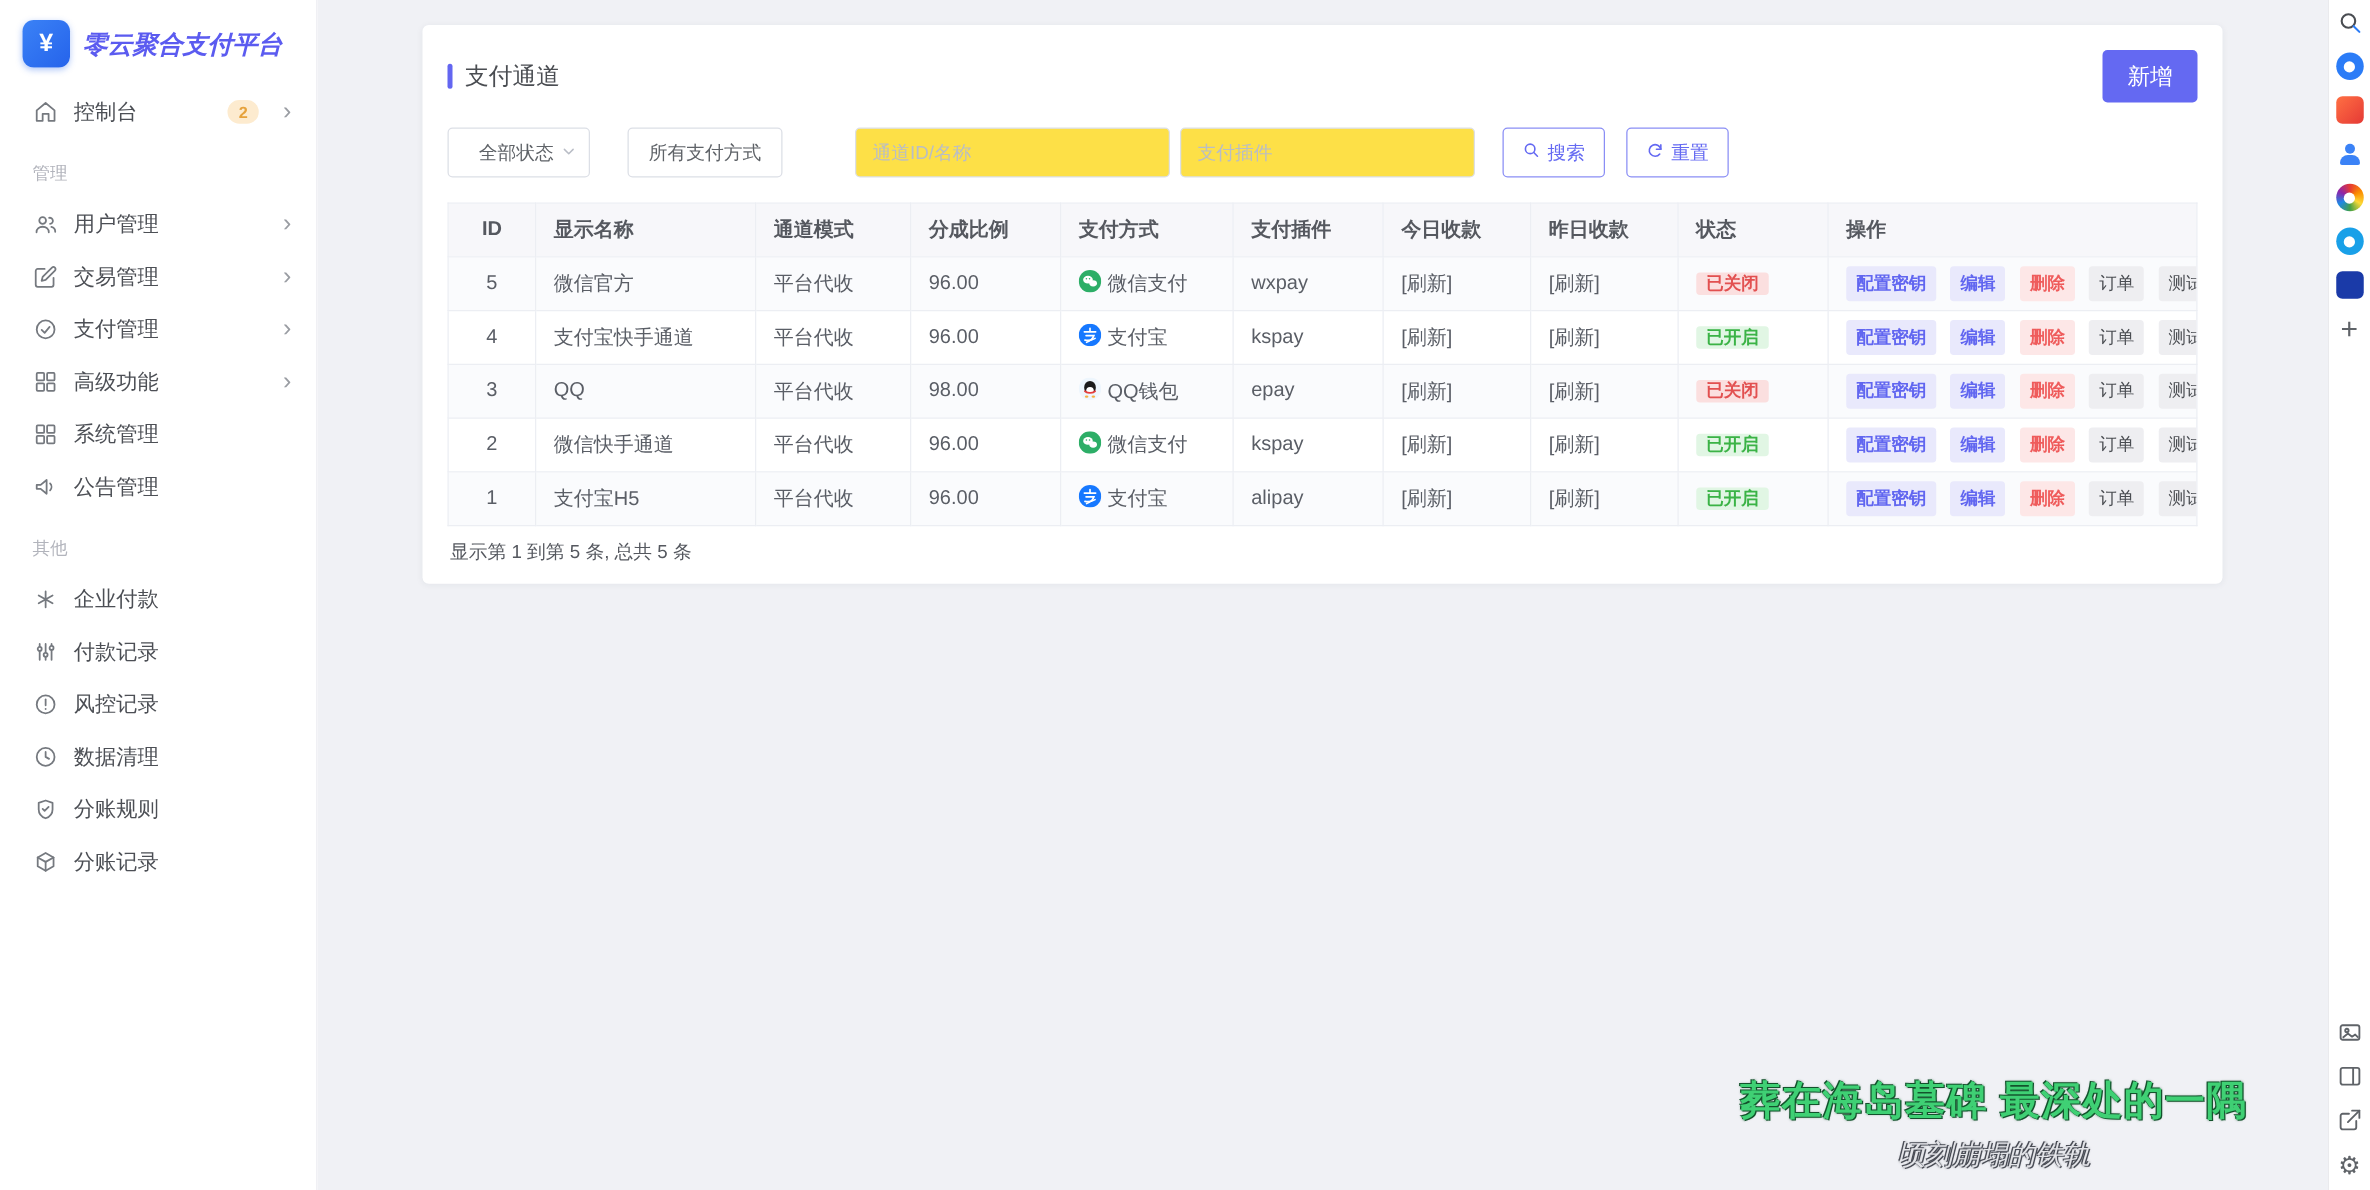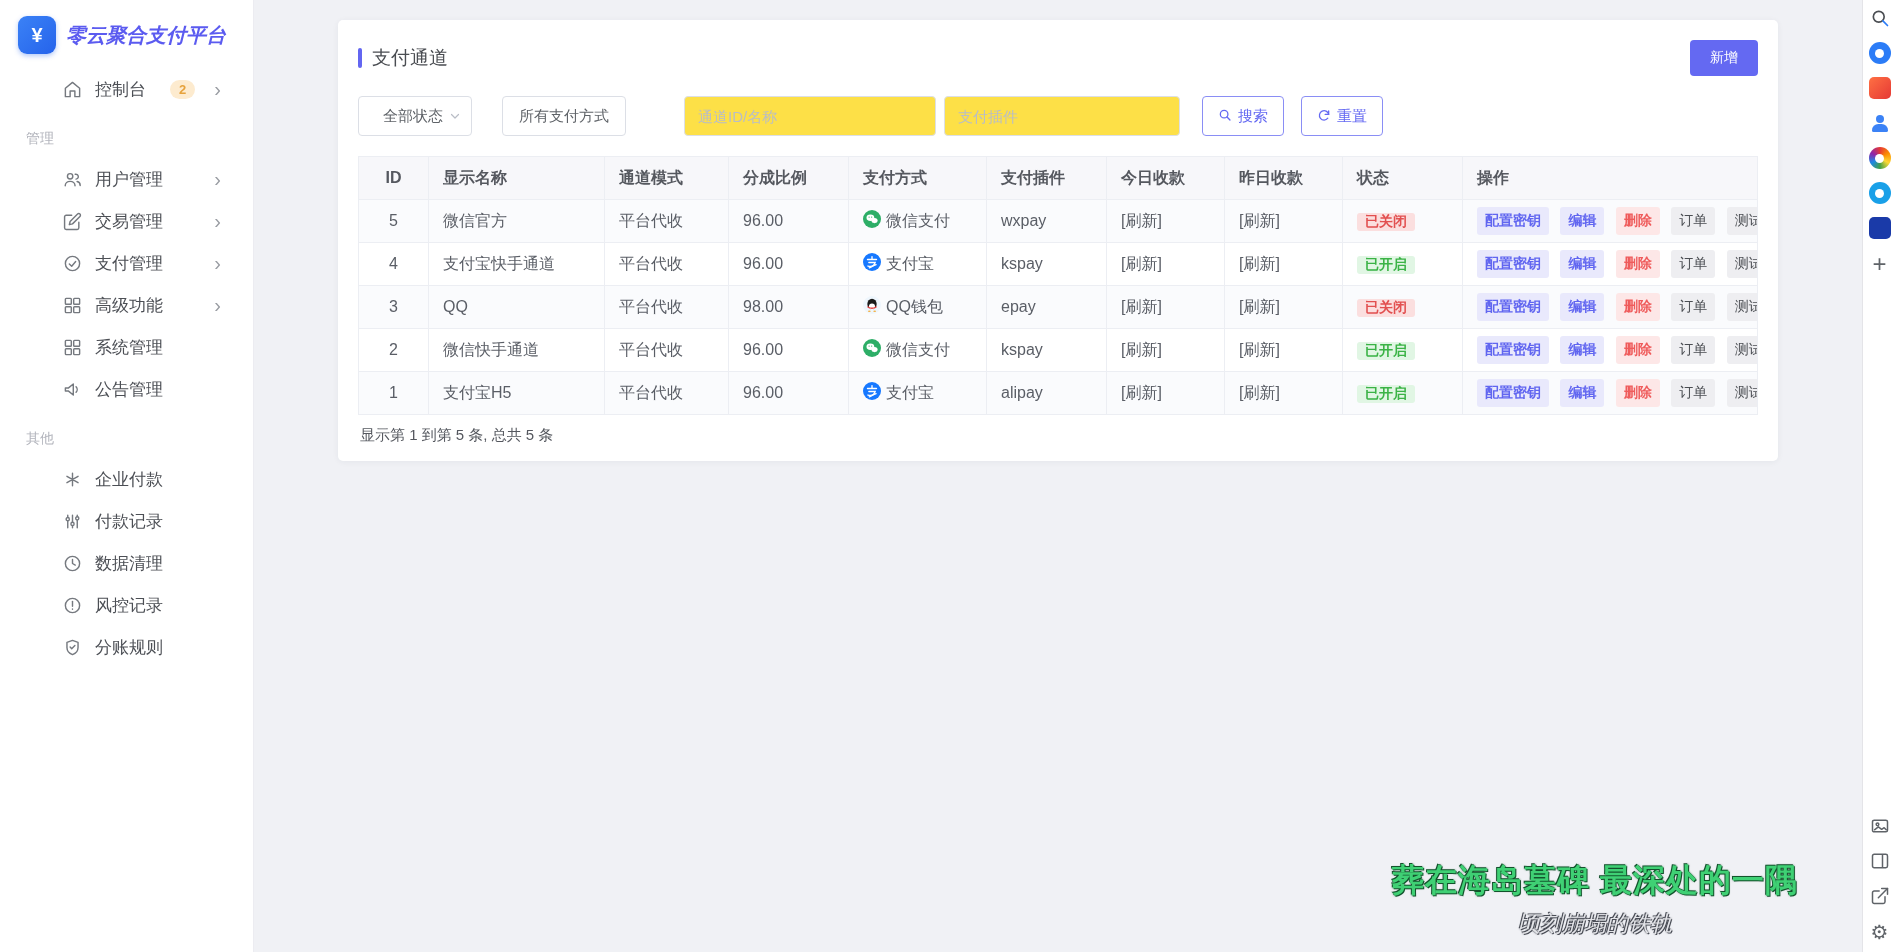--- a/index.html
+++ b/index.html
@@ -21,22 +21,22 @@
     display:flex; align-items:center; justify-content:center;
     box-shadow:0 2px 5px rgba(37,99,235,.35);
   }
   .logo-text {
     font-family:"DejaVu Serif","Liberation Serif",serif;
     font-style:italic; font-weight:bold; font-size:20px; color:#5b5bf0;
     white-space:nowrap;
   }
   .menu-item {
     display:flex; align-items:center; gap:13px;
-    height:42px; padding:0 32px 0 26px; cursor:pointer;
-    color:#4c4f55; font-size:17px;margin-left:36px;
+    height:42px; padding:0 20px 0 26px; cursor:pointer;
+    color:#4c4f55; font-size:17px;
   }
   .mi-icon { width:20px; height:20px; flex:0 0 20px; display:flex; align-items:center; justify-content:center; }
   .mi-icon svg { stroke:#75797f; }
   .mi-label { flex:1; white-space:nowrap; }
   .badge-count {
     background:#fdebcf; color:#e6a23c; font-size:13px; font-weight:bold;
     border-radius:10px; padding:2px 9px; margin-right:6px;
   }
   .chev { color:#9a9da3; font-size:20px; line-height:1; }
   .section-label { color:#b2b4bc; font-size:14px; padding:20px 0 10px 26px; }
@@ -70,21 +70,21 @@
   .card {
     margin-top:20px; background:#fff; border-radius:5px;
     box-shadow:0 1px 6px rgba(31,45,61,.06);
     padding:20px 20px 8px 20px;
   }
   .card-head { display:flex; align-items:center; }
   .accent-bar { width:4px; height:20px; background:#6366f1; border-radius:2px; margin-right:10px; }
   .card-title { font-size:19px; color:#4a4d52; }
   .add-btn {
     margin-left:auto; background:#6469f2; color:#fff; border:none;
-    font-size:14px; padding:9px 20px; border-radius:4px; cursor:pointer;
+    font-size:18px; padding:9px 20px; border-radius:4px; cursor:pointer;
     font-family:inherit;
   }
   
   .filters { display:flex; align-items:center; margin-top:20px; }
   .select {
     width:114px; height:40px; border:1px solid #dcdfe6; border-radius:4px;
     display:flex; align-items:center; padding:0 10px 0 24px; color:#5f6368;
     font-size:15px; cursor:pointer; background:#fff;
   }
   .select .sel-chev { margin-left:auto; }
@@ -268,45 +268,55 @@
           <path d="M6 4v16M12 4v16M18 4v16"></path>
           <circle cx="6" cy="9" r="2" fill="#fff"></circle>
           <circle cx="12" cy="15" r="2" fill="#fff"></circle>
           <circle cx="18" cy="8" r="2" fill="#fff"></circle>
         </svg>
     </span>
     <span class="mi-label">付款记录</span>
   </div>
   <div class="menu-item">
     <span class="mi-icon">
-      <svg width="19" height="19" viewBox="0 0 24 24" fill="none" stroke-width="1.8" stroke-linecap="round" stroke-linejoin="round">
-          <circle cx="12" cy="12" r="9"></circle>
-          <path d="M12 7v5l3.5 2"></path>
-        </svg>
-    </span>
-    <span class="mi-label">数据清理</span>
-  </div>
-  <div class="menu-item">
-    <span class="mi-icon">
       <svg width="19" height="19" viewBox="0 0 24 24" fill="none" stroke-width="1.8" stroke-linecap="round">
           <circle cx="12" cy="12" r="9"></circle>
           <path d="M12 7v6"></path>
           <path d="M12 16.5v.2"></path>
         </svg>
     </span>
     <span class="mi-label">风控记录</span>
   </div>
   <div class="menu-item">
     <span class="mi-icon">
       <svg width="19" height="19" viewBox="0 0 24 24" fill="none" stroke-width="1.8" stroke-linecap="round" stroke-linejoin="round">
+          <circle cx="12" cy="12" r="9"></circle>
+          <path d="M12 7v5l3.5 2"></path>
+        </svg>
+    </span>
+    <span class="mi-label">数据清理</span>
+  </div>
+  <div class="menu-item">
+    <span class="mi-icon">
+      <svg width="19" height="19" viewBox="0 0 24 24" fill="none" stroke-width="1.8" stroke-linecap="round" stroke-linejoin="round">
           <path d="M12 3l7 2.5V12c0 4.5-3 7.5-7 9-4-1.5-7-4.5-7-9V5.5L12 3z"></path>
           <path d="m9 11.5 2 2 4-4"></path>
         </svg>
     </span>
     <span class="mi-label">分账规则</span>
+  </div>
+  <div class="menu-item">
+    <span class="mi-icon">
+      <svg width="19" height="19" viewBox="0 0 24 24" fill="none" stroke-width="1.8" stroke-linecap="round" stroke-linejoin="round">
+          <path d="M12 3l8 4.5v9L12 21l-8-4.5v-9L12 3z"></path>
+          <path d="M4 7.5l8 4.5 8-4.5"></path>
+          <path d="M12 12v9"></path>
+        </svg>
+    </span>
+    <span class="mi-label">分账记录</span>
   </div>
 </aside>
 
 <div class="main">
   <div class="content">
 
 
     <div class="card">
       <div class="card-head">
         <div class="accent-bar"></div>

